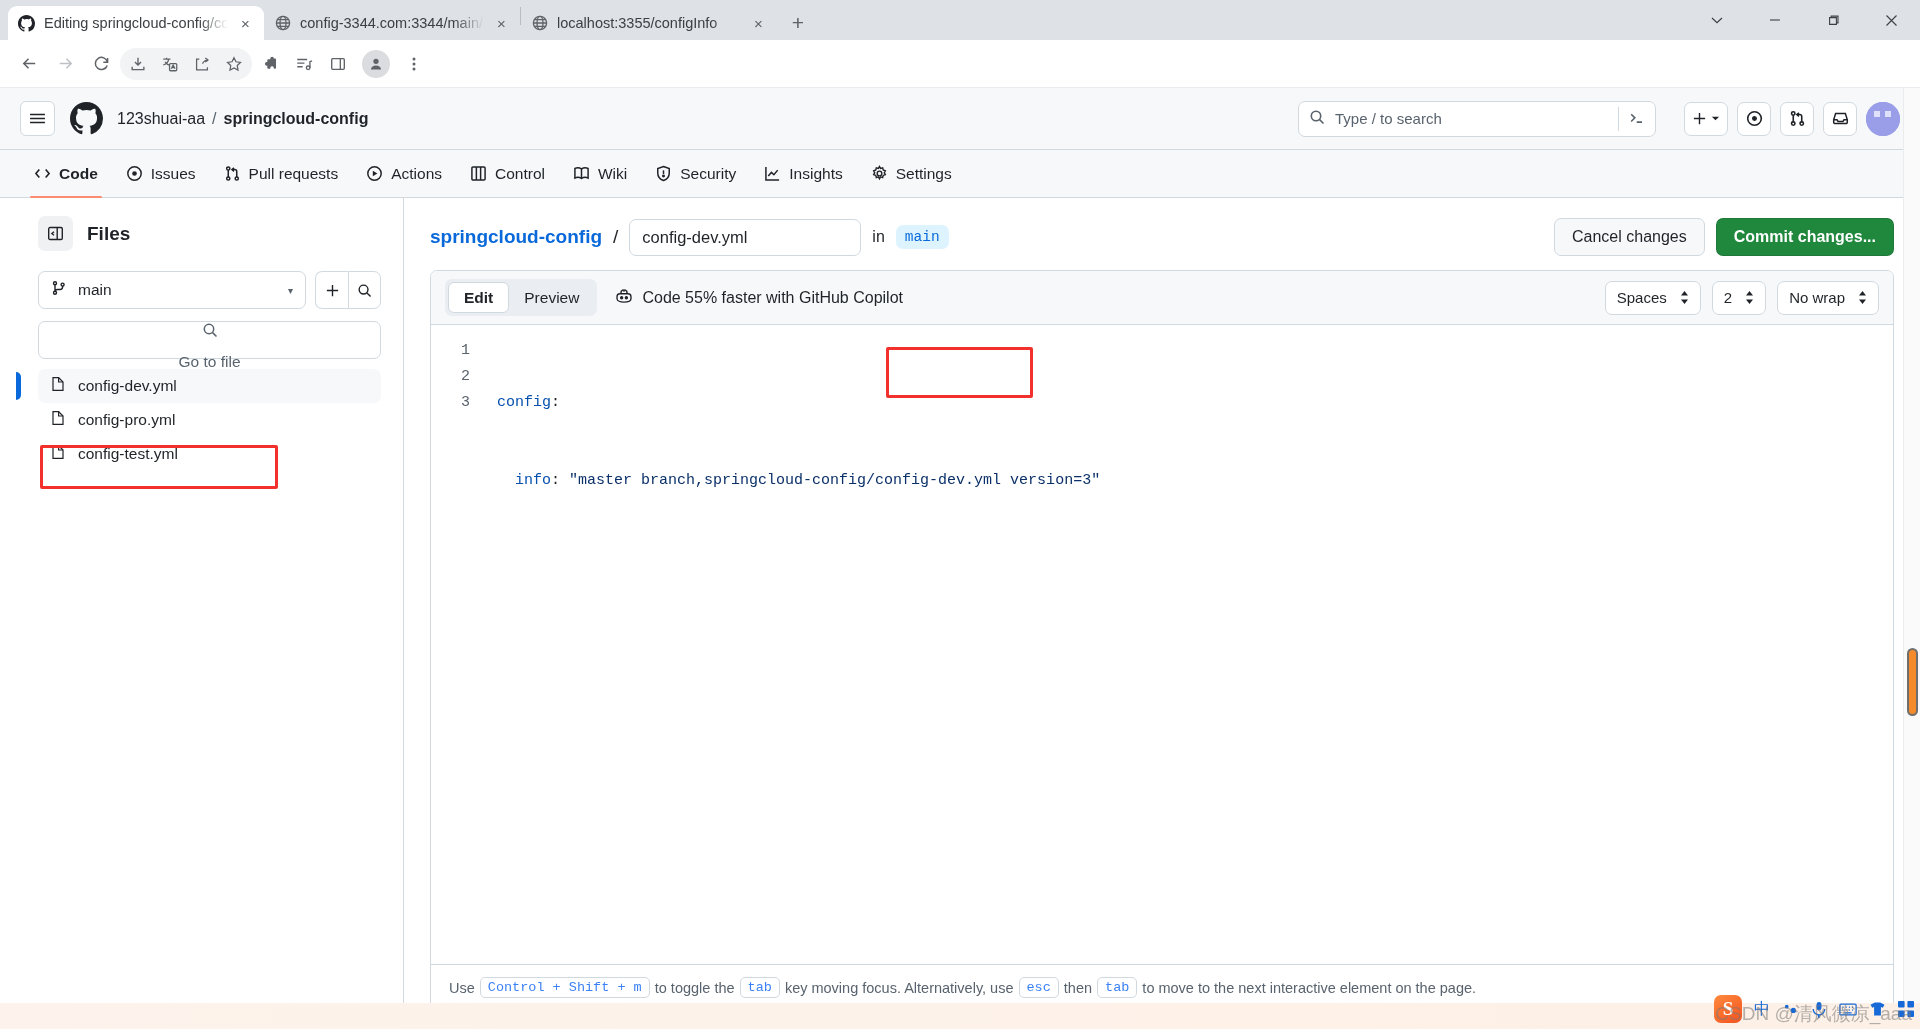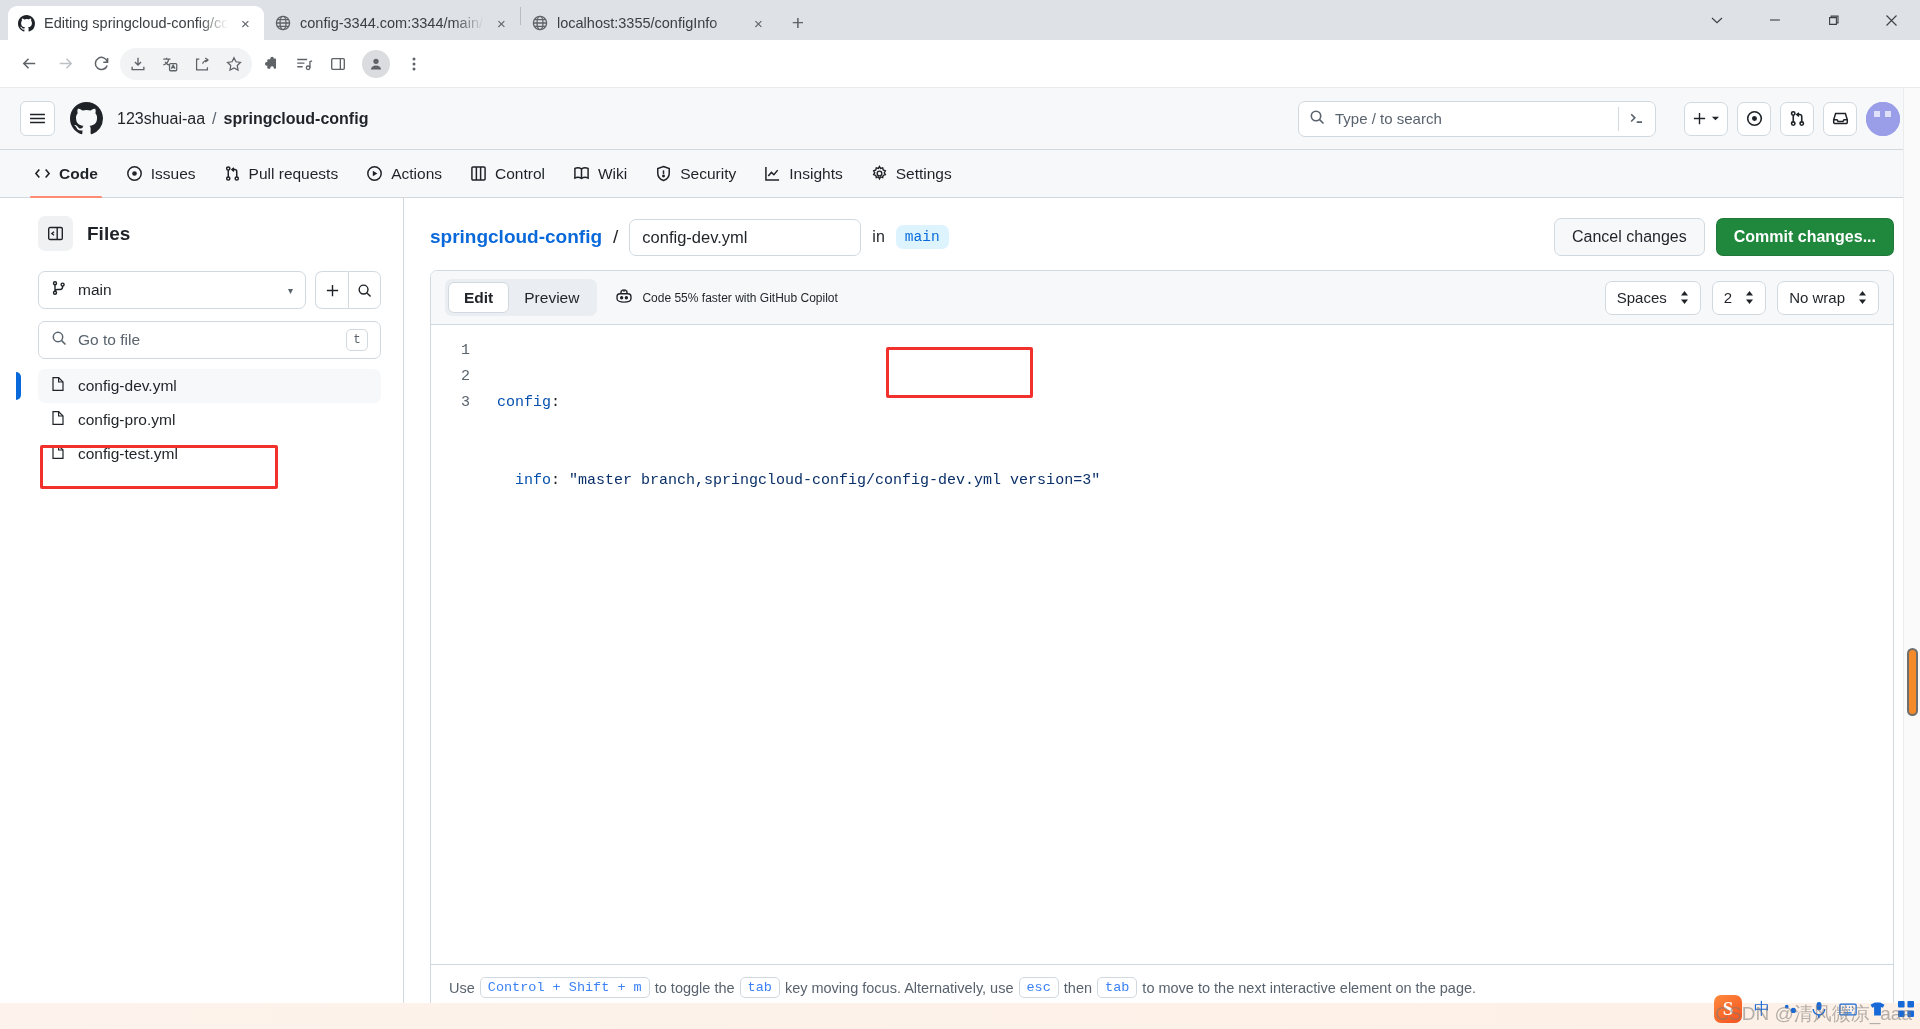--- a/index.html
+++ b/index.html
@@ -133,21 +133,21 @@
   .icon-btn-group { display: flex; }
   .icon-btn {
     width: 33px; height: 38px; border: 1px solid #d1d9e0;
     display: flex; align-items: center; justify-content: center; color: #1f2328;
   }
   .icon-btn:first-child { border-radius: 7px 0 0 7px; border-right: none; }
   .icon-btn:last-child { border-radius: 0 7px 7px 0; }
   .gotofile {
     height: 38px; border: 1px solid #d1d9e0; border-radius: 7px;
     display: flex; align-items: center; padding: 0 12px; gap: 11px;
-    font-size: 15.5px; color: #59636e; margin-bottom: 10px;
+    font-size: 15.5px; color: #59636e; margin-bottom: 10px; flex-direction: column;
   }
   .kbd-chip {
     margin-left: auto; border: 1px solid #d1d9e0; border-radius: 5px;
     min-width: 22px; height: 22px; display: flex; align-items: center; justify-content: center;
     font-size: 12.5px; color: #59636e; padding: 0 5px;
     font-family: "Liberation Mono", monospace;
   }
   .file-list { display: flex; flex-direction: column; }
   .file-item {
     height: 34px; display: flex; align-items: center; gap: 12px;
@@ -201,21 +201,21 @@
   .editor-toolbar {
     height: 54px; background: #f6f8fa; border-bottom: 1px solid #d1d9e0;
     display: flex; align-items: center; padding: 0 14px; gap: 18px;
   }
   .seg-group { display: flex; background: #eaeef2; border-radius: 7px; padding: 3px; }
   .seg {
     height: 31px; padding: 0 15px; display: flex; align-items: center;
     font-size: 15.5px; color: #1f2328; border-radius: 6px;
   }
   .seg.active { background: #fff; border: 1px solid #d1d9e0; font-weight: bold; }
-  .copilot-note { display: flex; align-items: center; gap: 9px; font-size: 12px; color: #1f2328; }
+  .copilot-note { display: flex; align-items: center; gap: 9px; font-size: 16px; color: #1f2328; }
   .tool-right { margin-left: auto; display: flex; align-items: center; gap: 11px; }
   .mini-select {
     height: 34px; border: 1px solid #d1d9e0; border-radius: 7px; background: #fff;
     display: flex; align-items: center; gap: 13px; padding: 0 11px;
     font-size: 15px; color: #1f2328;
   }
   .mini-select .updown { display: flex; flex-direction: column; gap: 2px; color: #1f2328; }
 
   .code-area { flex: 1; display: flex; overflow: hidden; position: relative; background: #fff; }
   .gutter {

